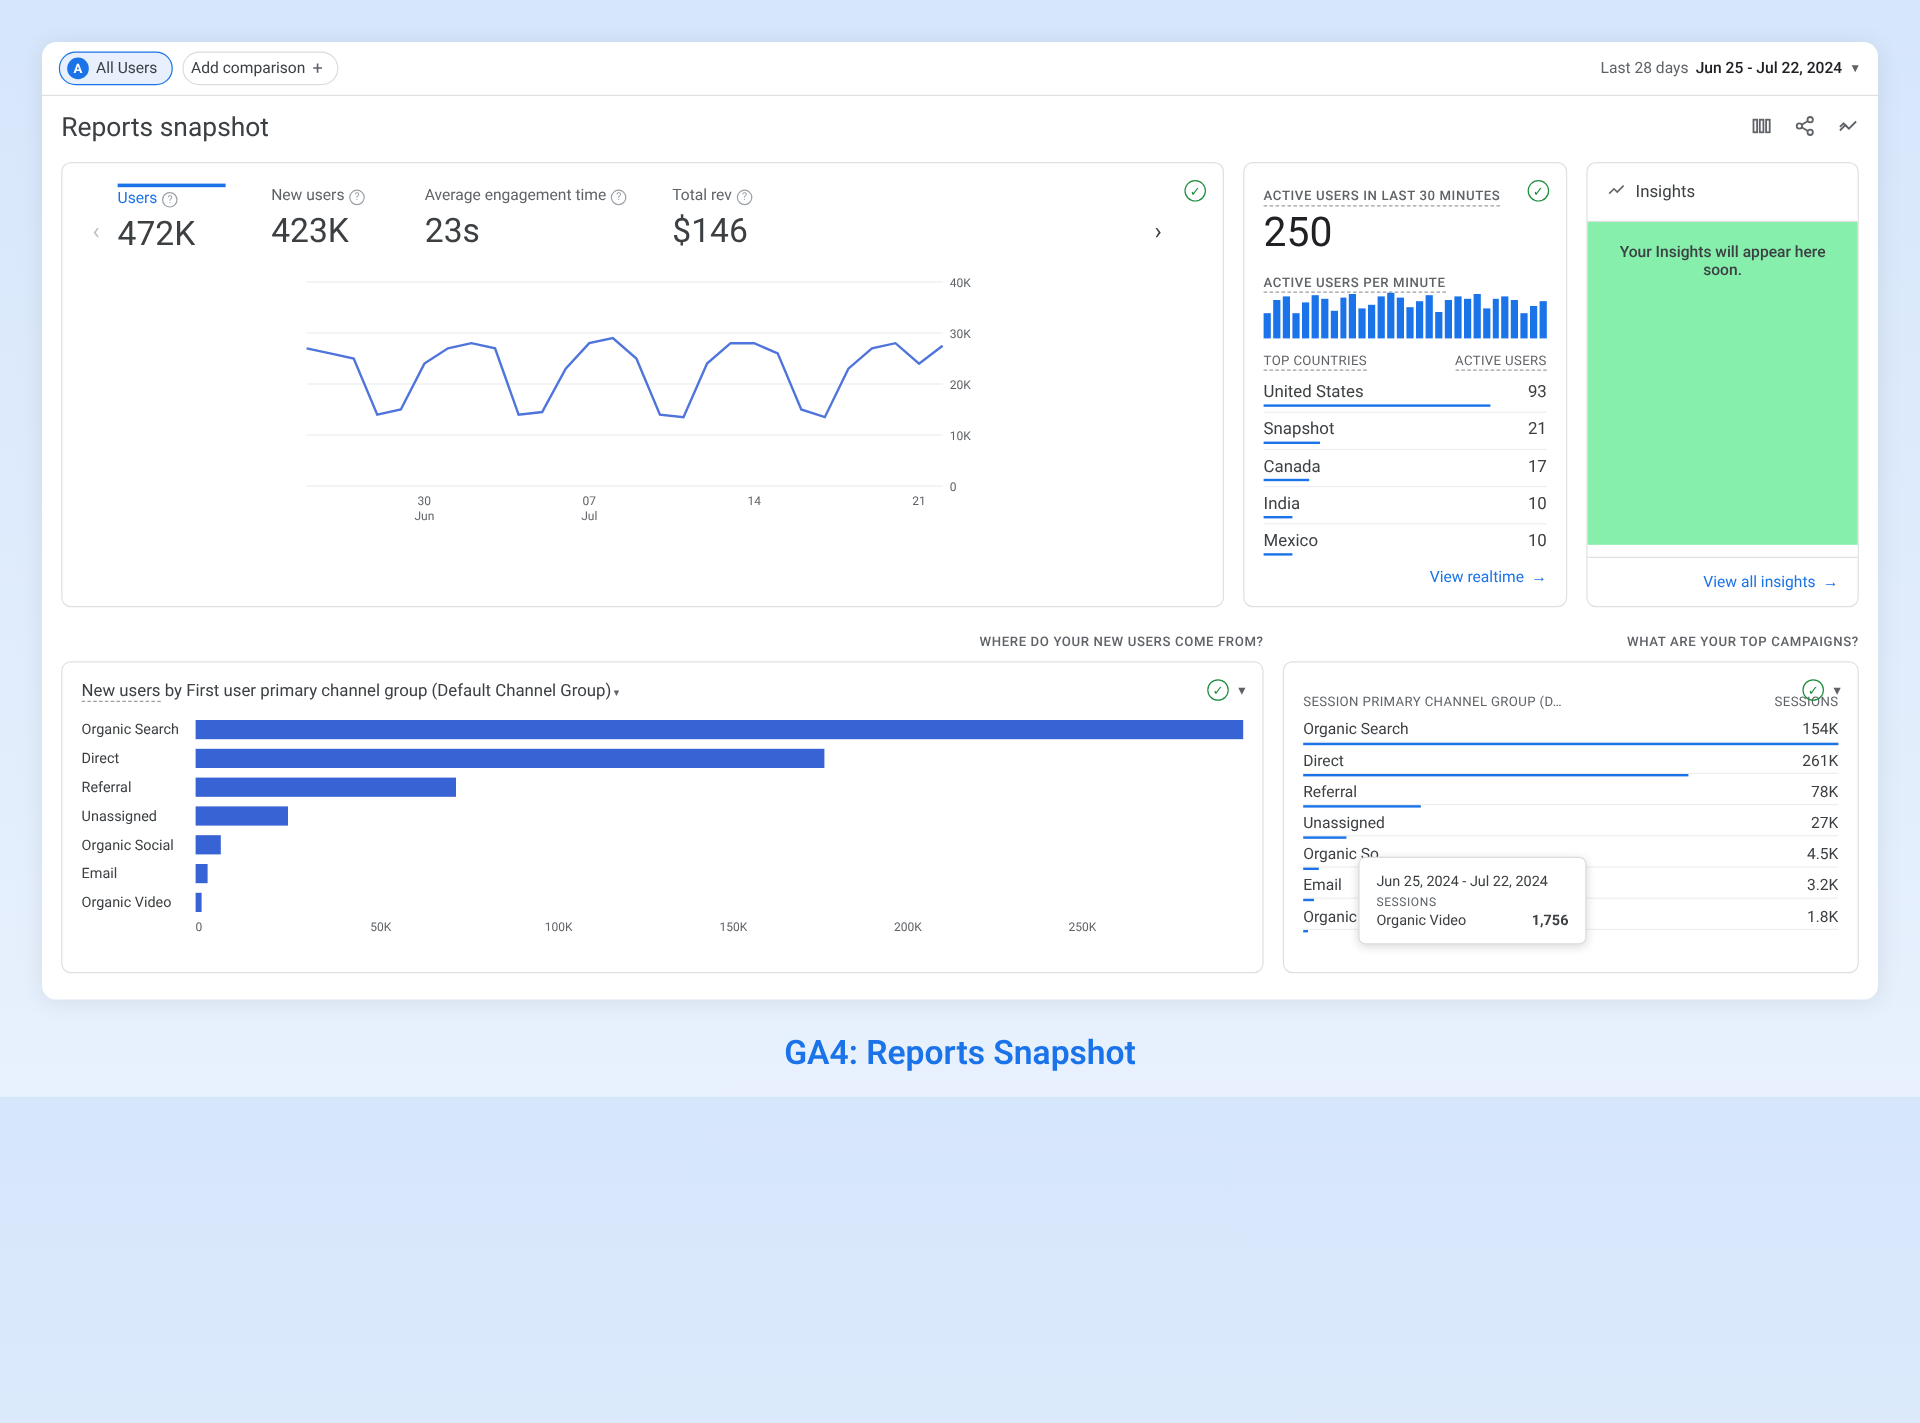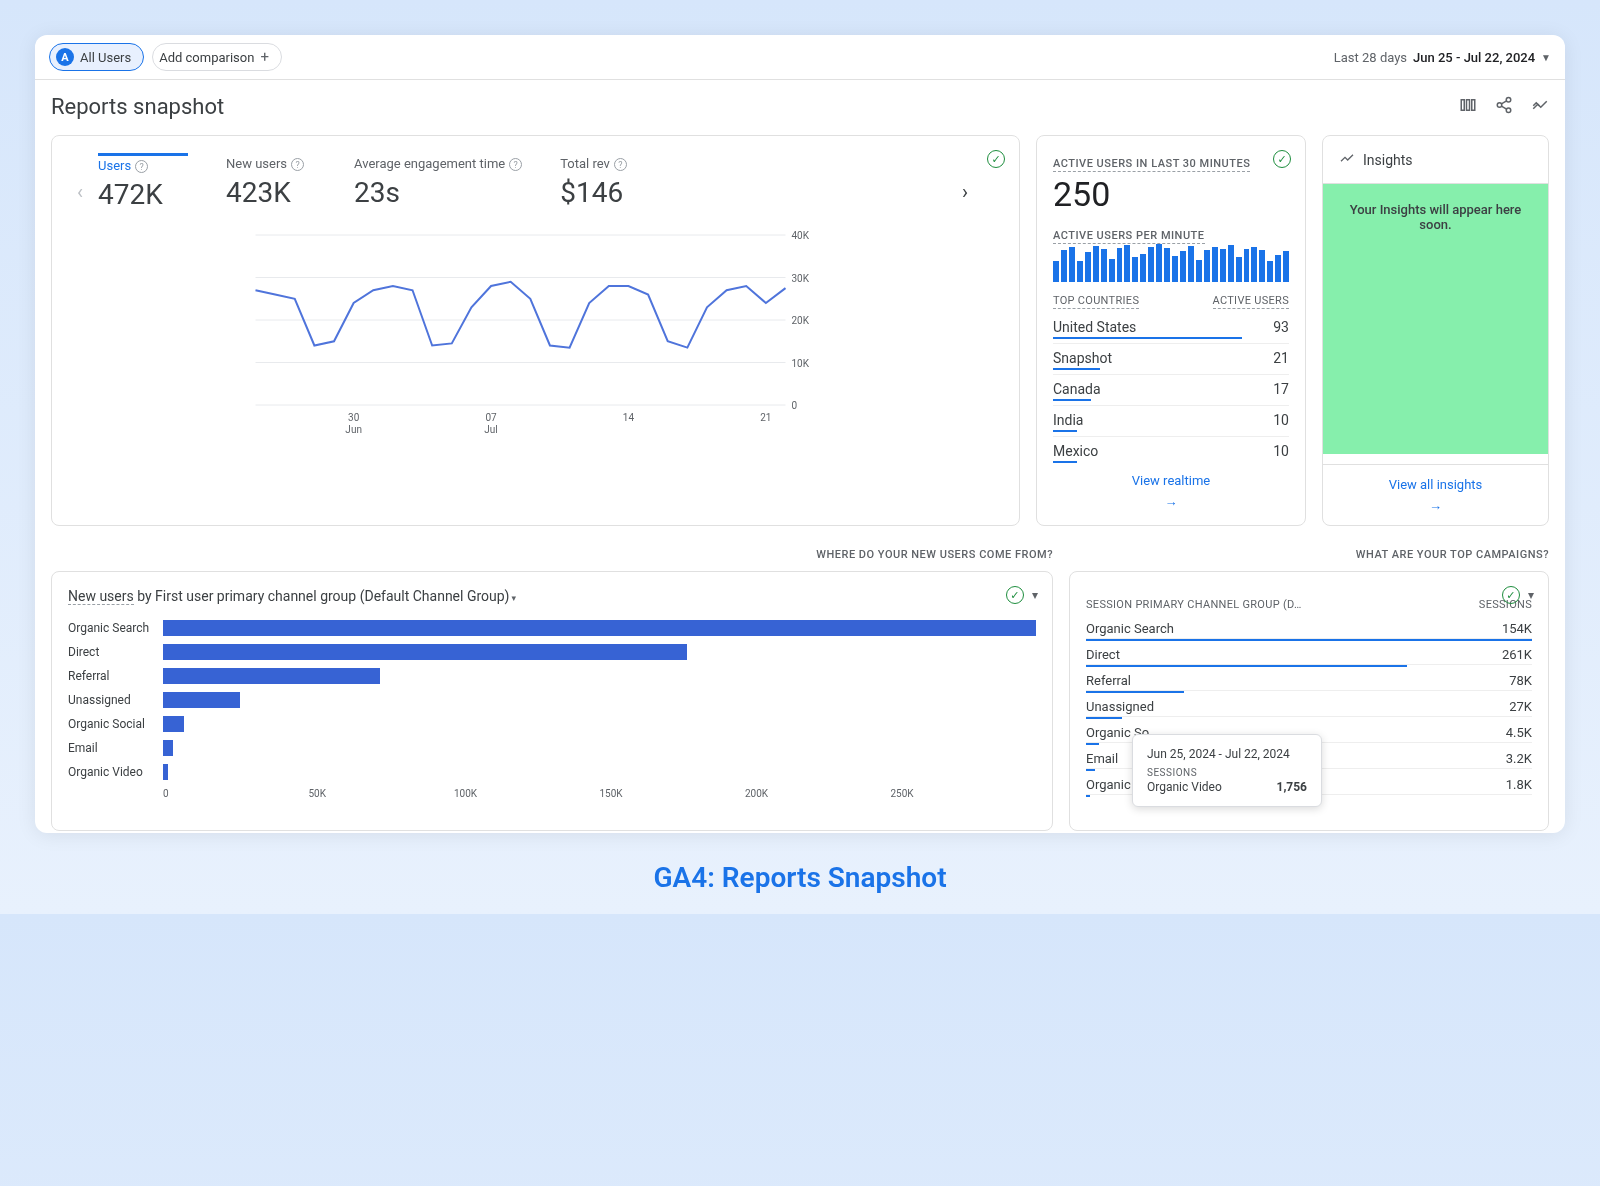--- a/index.html
+++ b/index.html
@@ -38,21 +38,21 @@
   .realtime { width:270px; }
   .small-caps-label { font-size:11px; letter-spacing:0.5px; color:#5f6368; font-weight:500; border-bottom:1px dashed #9aa0a6; display:inline-block; padding-bottom:1px; }
   .big-number { font-size:34px; color:#202124; margin:2px 0 10px; }
   .minibars { display:flex; align-items:flex-end; gap:2px; height:38px; margin-bottom:12px; }
   .minibars div { width:6px; background:#1a73e8; }
   .countries-header { display:flex; justify-content:space-between; font-size:11px; letter-spacing:0.3px; color:#5f6368; margin:6px 0 4px; }
   .countries-header span { border-bottom:1px dashed #9aa0a6; padding-bottom:1px; }
   .country-row { display:flex; justify-content:space-between; font-size:14px; padding:6px 0 2px; border-top:1px solid #eee; }
   .country-row:first-of-type { border-top:none; }
   .country-bar { height:2px; background:#1a73e8; margin-bottom:4px; }
-  .card-footer-link { color:#1a73e8; font-size:13px; text-align:right; margin-top:10px; cursor:pointer; display:flex; justify-content:flex-end; align-items:center; gap:6px;flex-direction:column; }
+  .card-footer-link { color:#1a73e8; font-size:13px; text-align:right; margin-top:10px; cursor:pointer; display:flex; justify-content:flex-end; align-items:center; gap:6px; }
   
   .insights { width:227px; padding:0; display:flex; flex-direction:column; }
   .insights-head { padding:14px 16px; display:flex; align-items:center; gap:8px; font-size:14px; color:#3c4043; border-bottom:1px solid #e0e0e0; }
   .insights-body { background:#86efac; padding:18px 16px; font-size:13px; text-align:center; color:#3c4043; flex:1; }
   .insights-body a { color:#1a73e8; text-decoration:underline; cursor:pointer; }
   
   .section-label { font-size:11px; letter-spacing:0.5px; color:#5f6368; font-weight:500; margin:22px 0 10px;text-align:right; }
   .half { flex:1; }
   .card-title { font-size:14px; color:#3c4043; margin-bottom:4px; }
   .underdash { border-bottom:1px dashed #9aa0a6; }

